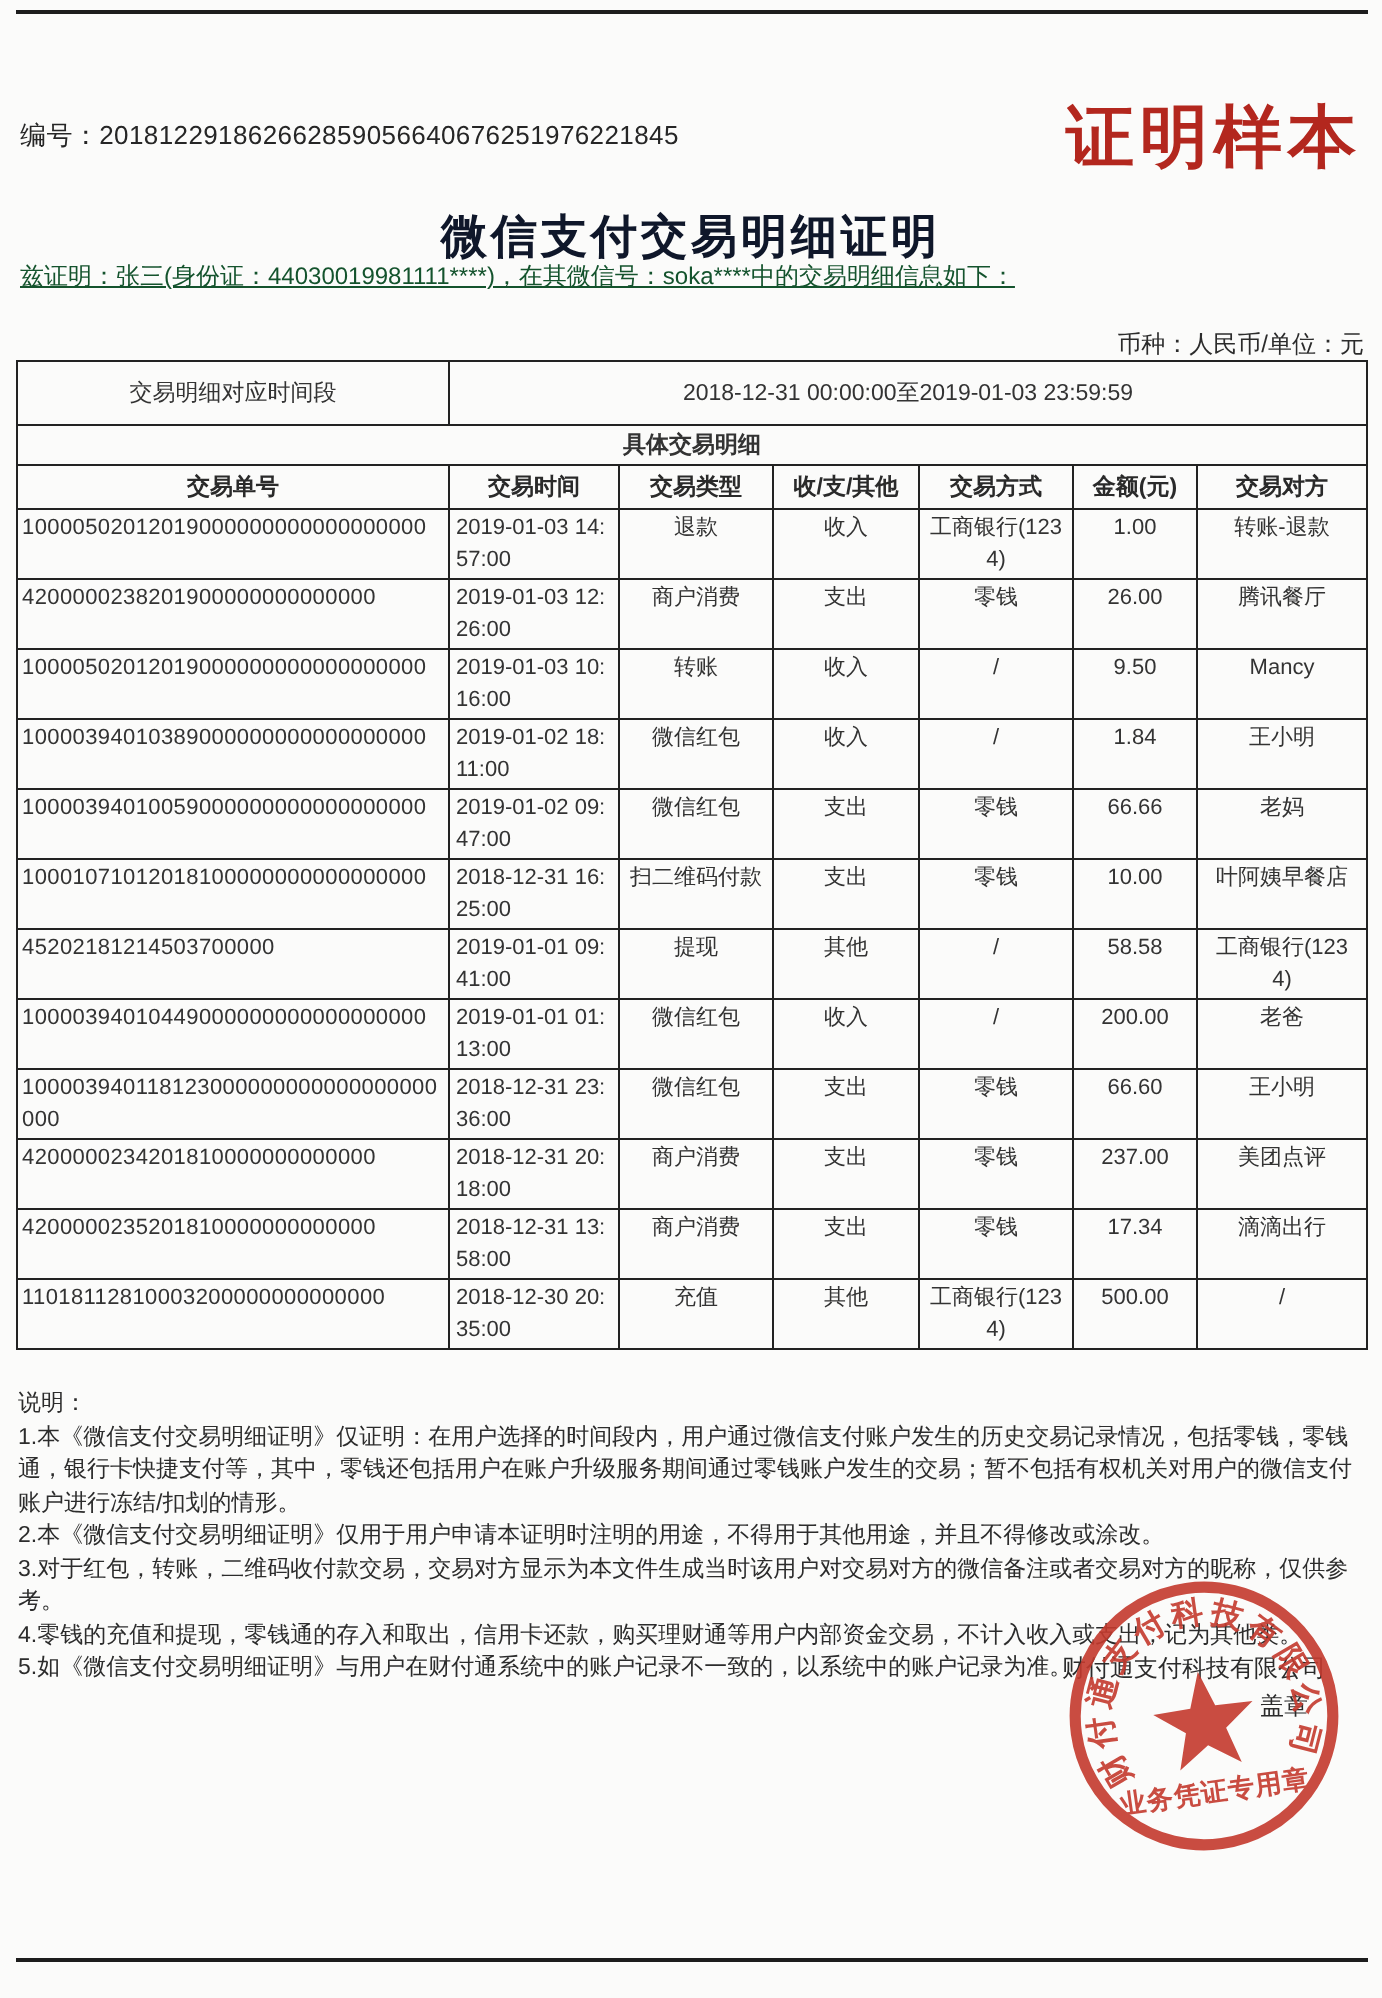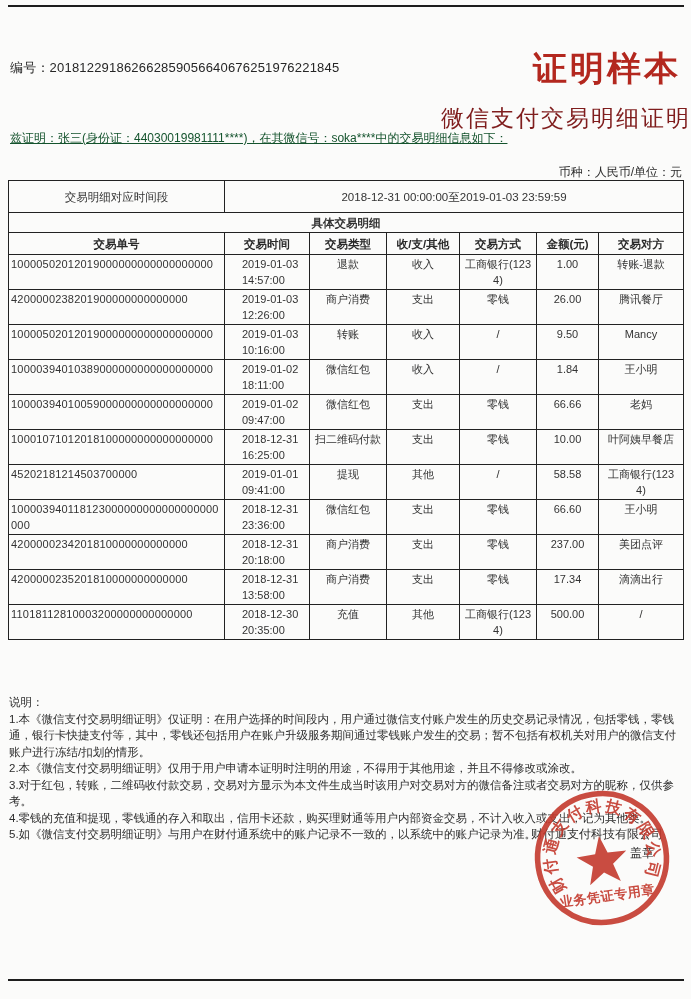--- a/index.html
+++ b/index.html
@@ -7,33 +7,33 @@
   body { background:#fbfbfa; font-family:"Liberation Sans","DejaVu Sans",sans-serif; }
   .page { position:relative; width:691px; height:999px; background:#fbfbfa; color:#2d2d2d; overflow:hidden; }
 
   .rule { position:absolute; left:8px; width:676px; height:2px; background:#1d1d1d; }
   .rule-top { top:5px; }
   .rule-bottom { top:979px; }
 
   .serial { position:absolute; top:59px; left:10px; font-size:13px; color:#262626; letter-spacing:0.2px; white-space:nowrap; }
   .sample-mark { position:absolute; top:46px; right:10px; font-size:34px; font-weight:900; color:#b3271e; letter-spacing:3px; white-space:nowrap; }
 
-  .doc-title { position:absolute; top:103px; left:0; width:100%; text-align:right; font-size:23px; font-weight:400; color:#7f1d1d; letter-spacing:2px; }
+  .doc-title { position:absolute; top:103px; left:0; width:100%; text-align:center; font-size:23px; font-weight:700; color:#0f172a; letter-spacing:2px; }
   .intro { position:absolute; top:130px; left:10px; right:10px; font-size:12px; color:#14532d;text-decoration:underline; }
   .currency { position:absolute; top:164px; right:9px; font-size:12px; color:#2c2c2c; }
 
   .table-wrap { position:absolute; top:180px; left:8px; width:676px; }
   table { width:100%; border-collapse:collapse; table-layout:fixed; font-size:11px; color:#333; }
   td, th { border:1.5px solid #222; padding:1px 2px; text-align:center; vertical-align:top;
            word-break:break-all; font-weight:normal; line-height:16px; }
   tr.period-row td { height:32px; vertical-align:middle; font-size:11.5px; }
   tr.section-row td { height:20px; vertical-align:middle; font-weight:bold; font-size:11.5px; }
   tr.header-row th { height:22px; vertical-align:middle; font-size:11.5px; font-weight:600; color:#2a2a2a; }
   td.col-id   { text-align:left; padding-left:2px; letter-spacing:0.2px; }
-  td.col-time { text-align:left; padding-left:17px; }
+  td.col-time { text-align:left; padding-left:3px; }
   td.col-party{ padding:1px 8px; }
   tbody.data-rows td { height:33px; }
 
   .notes { position:absolute; top:694px; left:9px; right:9px; font-size:11.5px; line-height:16.5px; color:#2c2c2c; }
   .notes p { margin:0; }
 
   .company-line { position:absolute; top:826px; right:28px; font-size:12px; color:#2b2b2b; z-index:2; }
   .seal-hint { position:absolute; top:845px; right:37px; font-size:12px; color:#2b2b2b; z-index:2; }
 
   .stamp { position:absolute; top:787px; left:531px; width:142px; height:142px;
@@ -143,20 +143,29 @@
           <tr>
             <td class="col-id">45202181214503700000</td>
             <td class="col-time">2019-01-01 09:41:00</td>
             <td class="col-type">提现</td>
             <td class="col-flow">其他</td>
             <td class="col-method">/</td>
             <td class="col-amount">58.58</td>
             <td class="col-party">工商银行(1234)</td>
           </tr>
           <tr>
+            <td class="col-id">10000394010449000000000000000000</td>
+            <td class="col-time">2019-01-01 01:13:00</td>
+            <td class="col-type">微信红包</td>
+            <td class="col-flow">收入</td>
+            <td class="col-method">/</td>
+            <td class="col-amount">200.00</td>
+            <td class="col-party">老爸</td>
+          </tr>
+          <tr>
             <td class="col-id">100003940118123000000000000000000000</td>
             <td class="col-time">2018-12-31 23:36:00</td>
             <td class="col-type">微信红包</td>
             <td class="col-flow">支出</td>
             <td class="col-method">零钱</td>
             <td class="col-amount">66.60</td>
             <td class="col-party">王小明</td>
           </tr>
           <tr>
             <td class="col-id">4200000234201810000000000000</td>

